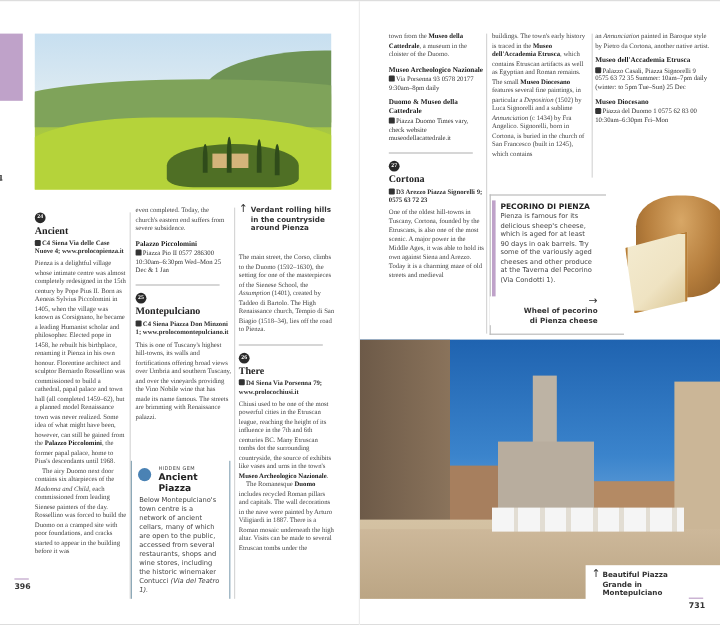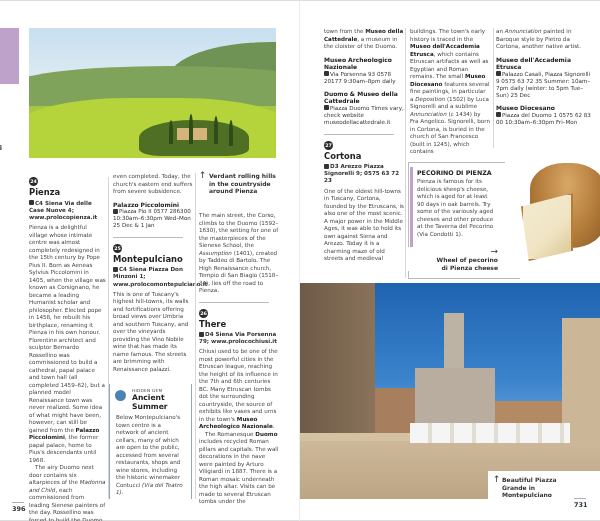--- a/index.html
+++ b/index.html
@@ -43,21 +43,21 @@
 
   .caption-box { position: absolute; background: #fff; font-size: 6px; line-height: 7.5px; font-weight: bold; color: #333; }
   .caption-hills { left: 197px; top: 171px; width: 80px; padding-left: 12px; }
   .caption-piazza { left: 488px; top: 470px; width: 112px; height: 33px; padding: 5px 0 0 14px; }
   .caption-cheese { left: 408px; top: 246px; width: 90px; text-align: right; }
   .arrow { position: absolute; font-size: 9px; font-weight: normal; color: #333; }
   .caption-hills .arrow, .caption-piazza .arrow { left: 2px; top: 0; }
   .caption-piazza .arrow { left: 5px; top: 5px; }
 
   
-  .col { position: absolute; font-size: 5.6px; line-height: 7.5px; color: #444; }
+  .col { position: absolute; font-size: 5.6px; line-height: 7.5px; color: #444; font-family: Liberation Serif, serif; }
   .col p { margin: 0; }
   .col b { color: #222; }
   .indent { text-indent: 6px; }
   .num-circle { display: inline-block; width: 9px; height: 9px; border-radius: 50%; background: #2a2a2a; color: #fff; font-size: 4.8px; line-height: 9px; text-align: center; font-weight: bold; }
   .entry-title { font-size: 8.4px; font-weight: bold; color: #222; margin: 3px 0 3px; }
   .info { font-size: 5.6px; line-height: 7.2px; font-weight: bold; color: #333; margin-bottom: 3px; }
   .ico { display: inline-block; width: 5px; height: 5px; background: #333; vertical-align: -0.5px; margin-right: 1px; border-radius: 1px; }
   .sub-h { font-size: 6px; font-weight: bold; color: #222; margin-top: 5px; line-height: 7.5px; }
   .rule { height: 1px; background: #bbb; margin: 7px 0 6px; width: 70px; }
   .vrule { position: absolute; width: 1px; background: #d6d6d6; }
@@ -69,21 +69,21 @@
   .gem-title { margin-left: 16px; font-size: 7.6px; font-weight: bold; color: #222; line-height: 9px; margin-bottom: 3px; }
   .gem-body { font-size: 5.6px; line-height: 7.5px; color: #444; }
 
   .pec-box { position: absolute; left: 410px; top: 166px; width: 90px; height: 97px; border-left: 3px solid #bfa2c9; padding: 2px 4px; }
   .pec-frame { position: absolute; left: 408px; top: 161px; width: 112px; height: 117px; border: 1px solid #bbb; border-right: none; }
   .pec-title { font-size: 6.3px; font-weight: bold; color: #222; margin-bottom: 2px; }
   .pec-body { font-size: 5.6px; line-height: 7.5px; color: #444; }
 
   .folio { position: absolute; font-size: 6.5px; font-weight: bold; color: #333; }
   .folio::before { content: ""; position: absolute; left: 0; top: -3px; width: 12px; height: 1px; background: #bfa2c9; }
-  .folio-left { left: 12px; top: 484px; margin-top: 20px; }
+  .folio-left { left: 12px; top: 484px; }
   .folio-right { left: 574px; top: 500px; }
 </style>
 </head>
 <body>
 
 <div class="spread">
 
   <div class="page page-left">
     <div class="side-tab"></div>
     <div class="side-label">
@@ -100,21 +100,21 @@
       <div class="trees"></div>
       <div class="farmhouse"></div>
       <div class="cyp" style="left:140px"></div>
       <div class="cyp" style="left:160px;height:30px;top:86px"></div>
       <div class="cyp" style="left:185px;height:28px;top:88px"></div>
       <div class="cyp" style="left:200px;height:26px;top:92px"></div>
     </div>
 
     <div class="col" style="left:29px; top:176px; width:77px;">
       <span class="num-circle">24</span>
-      <div class="entry-title">Pienza</div>
+      <div class="entry-title">Ancient</div>
       <div class="info"><span class="ico"></span><span>C4 Siena  Via delle Case Nuove 4; www.prolocopienza.it</span></div>
       <p><span>Pienza is a delightful village whose intimate centre was almost completely redesigned in the 15th century by Pope Pius II. Born as Aeneas Sylvius Piccolomini in 1405, when the village was known as Corsignano, he became a leading Humanist scholar and philosopher. Elected pope in 1458, he rebuilt his birthplace, renaming it Pienza in his own honour. Florentine architect and sculptor Bernardo Rossellino was commissioned to build a cathedral, papal palace and town hall (all completed 1459–62), but a planned model Renaissance town was never realized. Some idea of what might have been, however, can still be gained from the</span> <b>Palazzo Piccolomini</b><span>, the former papal palace, home to Pius's descendants until 1968.</span></p>
       <p class="indent"><span>The airy Duomo next door contains six altarpieces of the</span> <i>Madonna and Child</i><span>, each commissioned from leading Sienese painters of the day. Rossellino was forced to build the Duomo on a cramped site with poor foundations, and cracks started to appear in the building before it was</span></p>
     </div>
 
     <div class="vrule" style="left:108px; top:176px; height:322px;"></div>
 
     <div class="col" style="left:113px; top:172px; width:80px;">
       <p>even completed. Today, the church's eastern end suffers from severe subsidence.</p>
       <div class="sub-h">Palazzo Piccolomini</div>
@@ -122,21 +122,21 @@
       <div class="rule"></div>
       <span class="num-circle">25</span>
       <div class="entry-title">Montepulciano</div>
       <div class="info"><span class="ico"></span><span>C4 Siena  Piazza Don Minzoni 1; www.prolocomontepulciano.it</span></div>
       <p>This is one of Tuscany's highest hill-towns, its walls and fortifications offering broad views over Umbria and southern Tuscany, and over the vineyards providing the Vino Nobile wine that has made its name famous. The streets are brimming with Renaissance palazzi.</p>
     </div>
 
     <div class="gem-box">
       <div class="gem-icon"></div>
       <div class="gem-tag">HIDDEN GEM</div>
-      <div class="gem-title">Ancient Summer</div>
+      <div class="gem-title">Ancient Piazza</div>
       <p class="gem-body"><span>Below Montepulciano's town centre is a network of ancient cellars, many of which are open to the public, accessed from several restaurants, shops and wine stores, including the historic winemaker Contucci</span> <i>(Via del Teatro 1).</i></p>
     </div>
 
     <div class="vrule" style="left:195px; top:172px; height:326px;"></div>
 
     <div class="caption-box caption-hills">
       <span class="arrow">↑</span>
       <span>Verdant rolling hills in the countryside around Pienza</span>
     </div>
 

